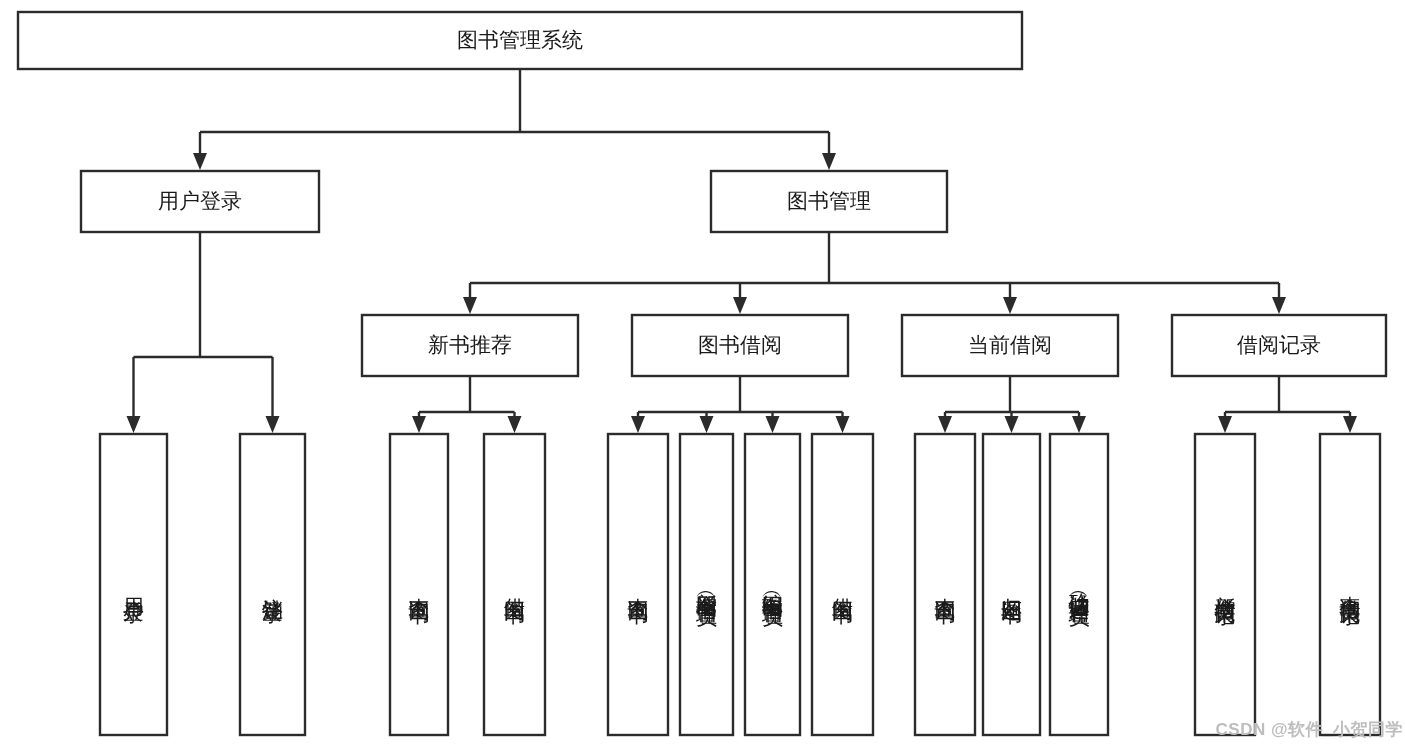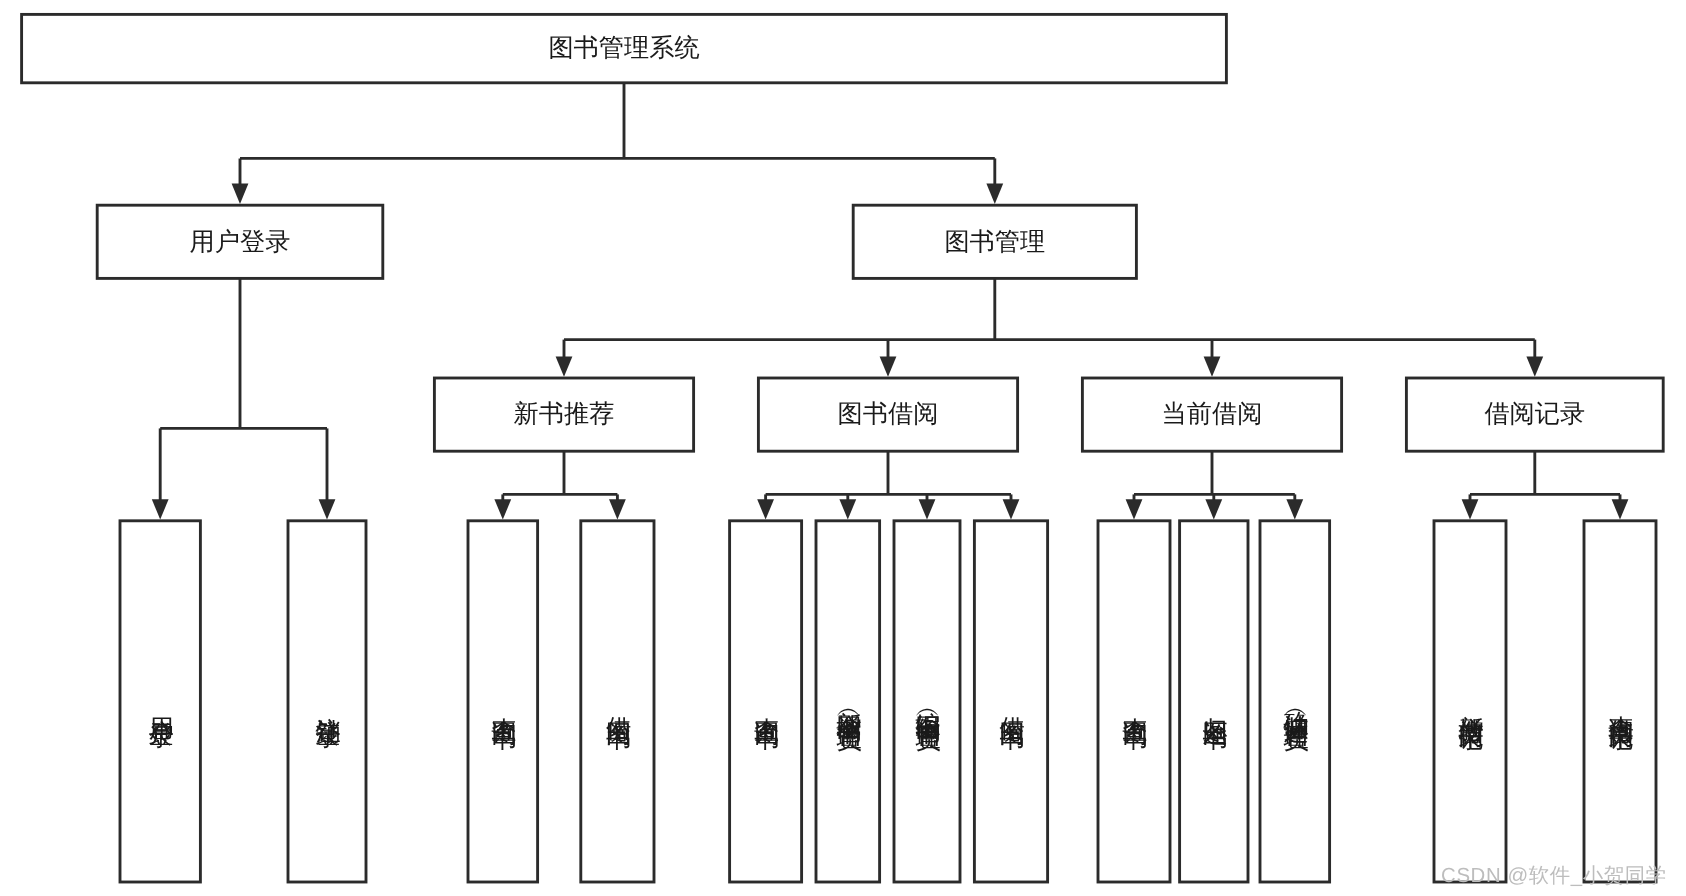--- a/index.html
+++ b/index.html
@@ -69,28 +69,29 @@
     font-family: "Liberation Sans", "DejaVu Sans", sans-serif;
     font-size: 21px;
     line-height: 1.05;
     color: #1a1a1a;
     letter-spacing: 2px;
     white-space: nowrap;
     text-align: center;
   }
   .watermark {
     position: absolute;
-    right: 16px;
+    right: 2px;
     bottom: 6px;
     font-family: "Liberation Sans", "DejaVu Sans", sans-serif;
     font-size: 17px;
     color: #bdbdbd;
     letter-spacing: 0.5px;
     white-space: nowrap;
     user-select: none;
+    font-weight: bold;
   }
 </style>
 </head>
 <body>
 
 <div id="diagram-root">
 
   <svg class="flow" viewBox="0 0 1405 747">
     <g id="connectors-layer">
         <path d="M 520 69 L 520 132" class="conn"></path>

